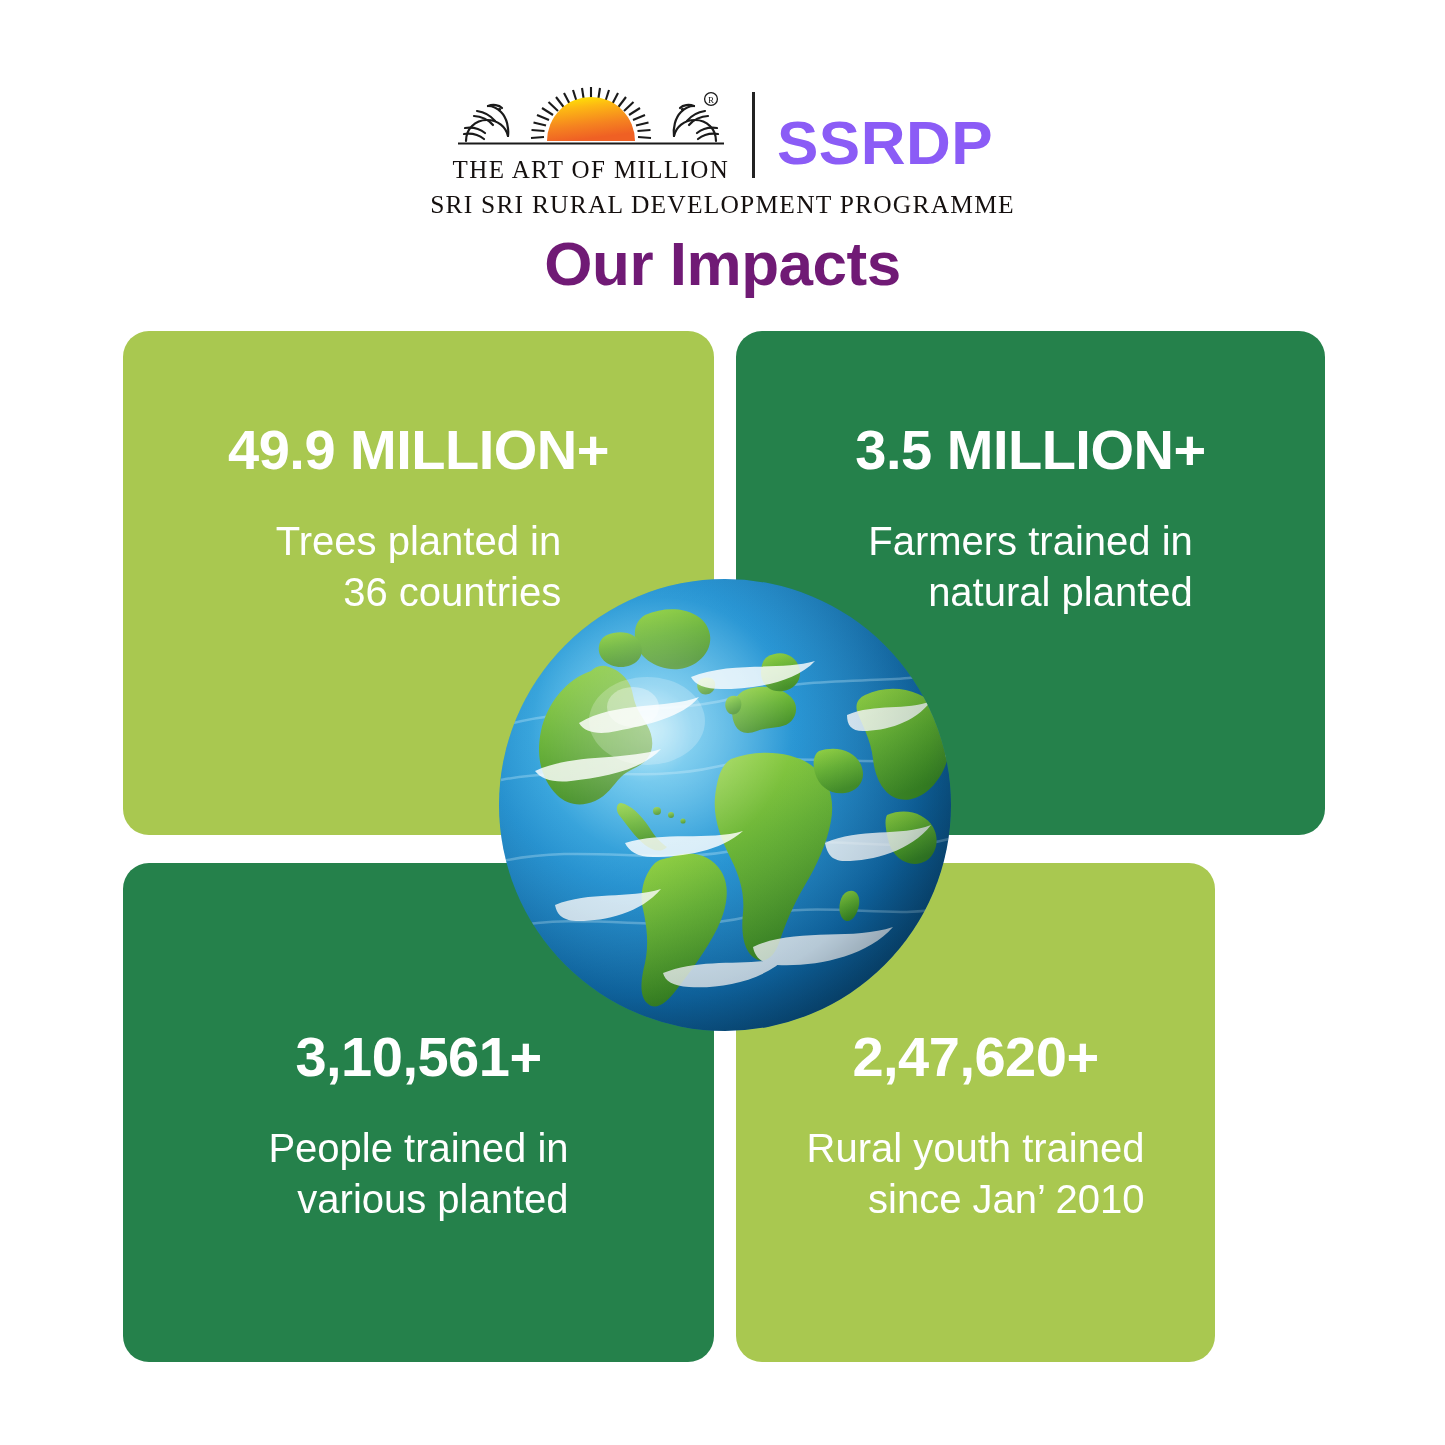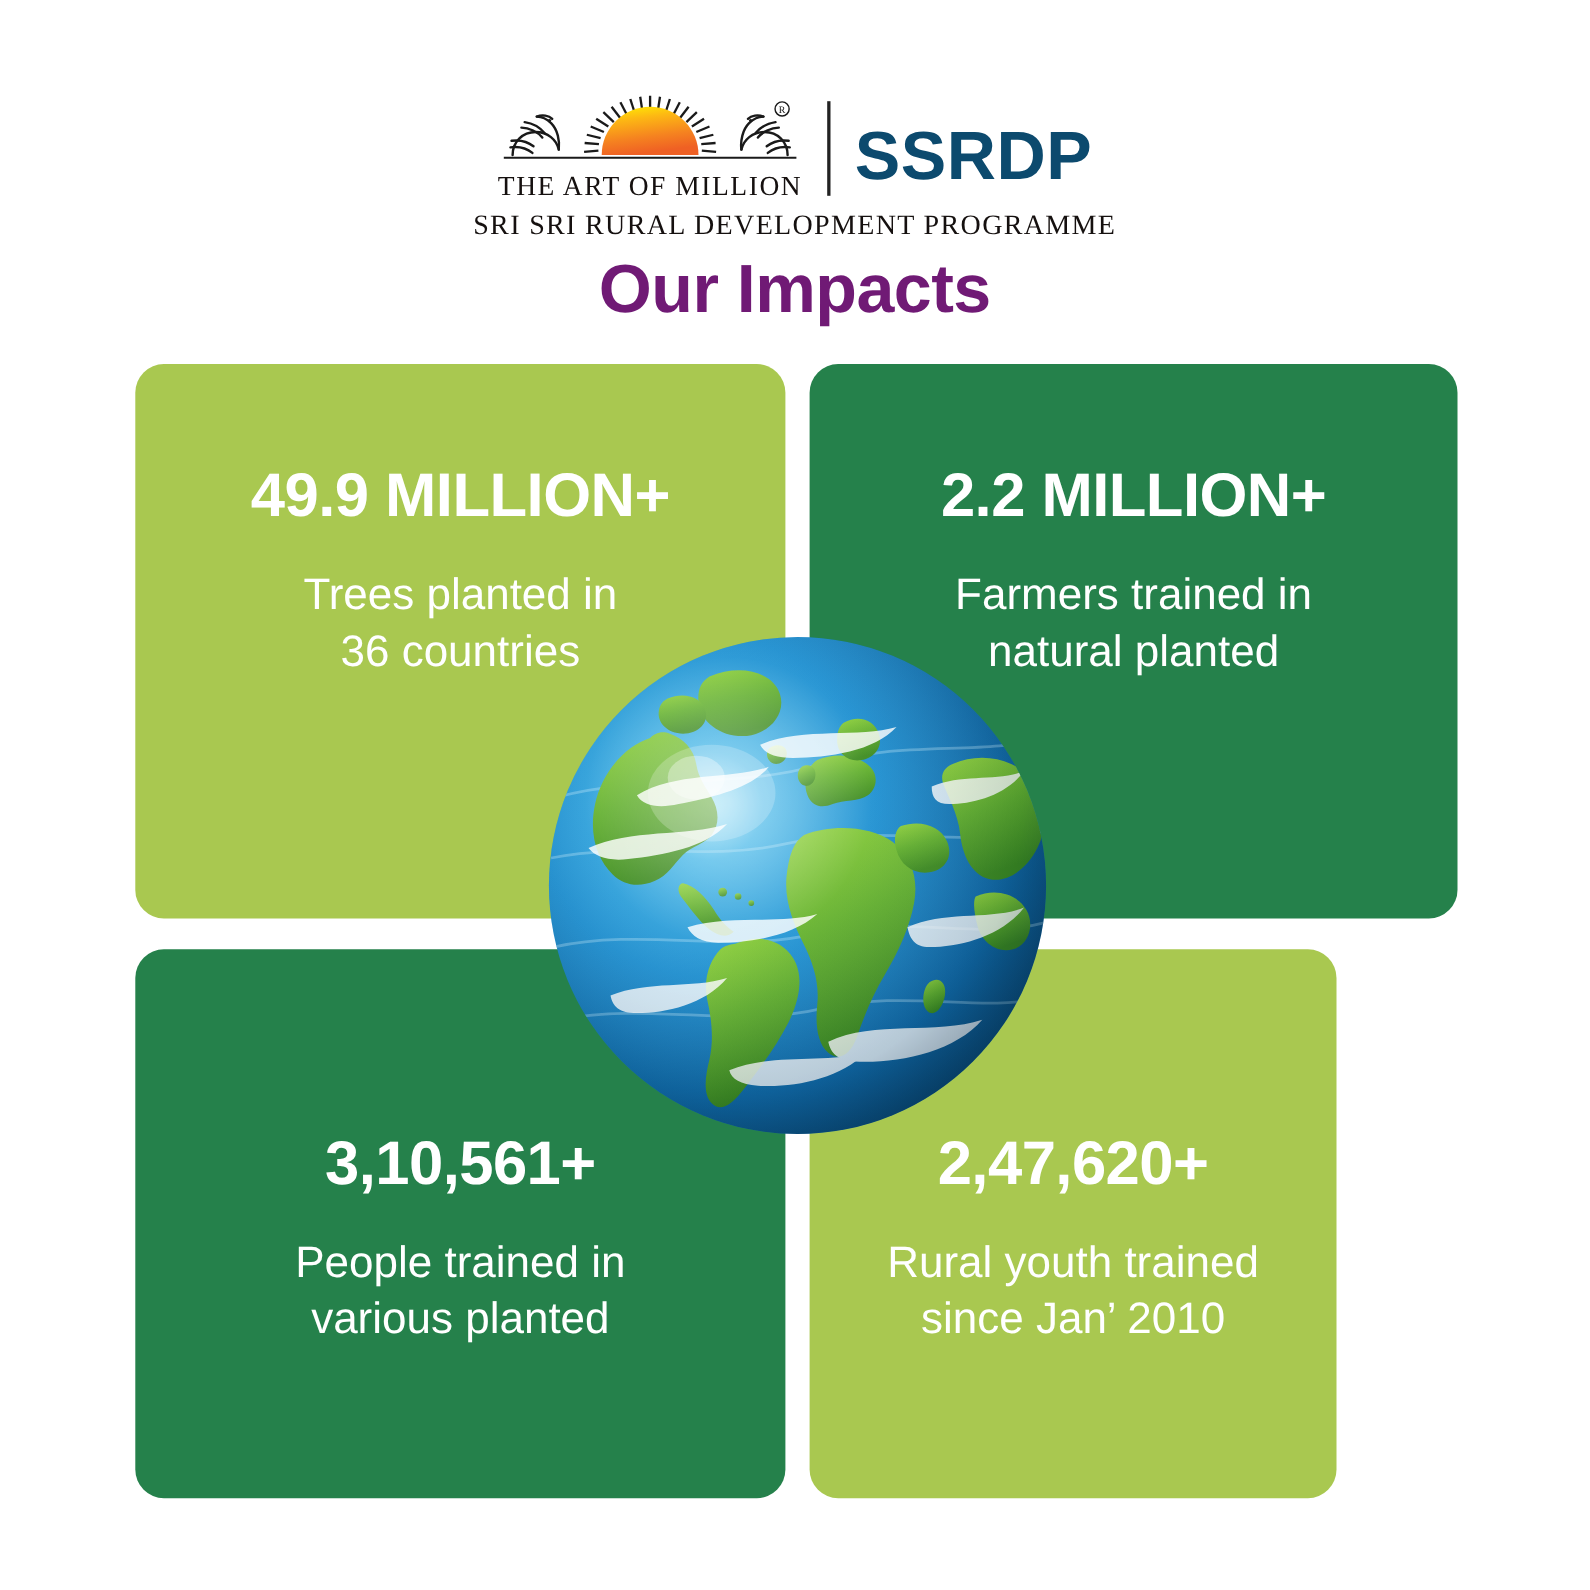--- a/index.html
+++ b/index.html
@@ -56,21 +56,21 @@
     width:3px;
     height:86px;
     background:#222;
     margin:0 22px 2px 22px;
   }
   .ssrdp {
     font-family:"Liberation Sans", sans-serif;
     font-weight:bold;
     font-size:62px;
     letter-spacing:0.5px;
-    color:#0c4a6e;
+    color:#8b5cf6;
     line-height:1;
     padding-bottom:6px;
   }
   .tagline {
     margin-top:10px;
     font-family:"Liberation Serif", serif;
     font-size:25.5px;
     letter-spacing:1.2px;
     color:#15100f;
     text-align:center;
@@ -110,20 +110,21 @@
     line-height:1.05;
     color:#ffffff;
   }
   .card .stat-label {
     font-family:"Liberation Sans", sans-serif;
     font-weight:400;
     font-size:40px;
     line-height:1.28;
     color:#ffffff;
     white-space:pre-line;
+    text-align:right;
   }
 
   #card-tl { left:123px;  top:331px;  width:591px; height:504px;  }
   #card-tr { left:736px;  top:331px;  width:589px; height:504px;  }
   #card-bl { left:123px;  top:863px;  width:591px; height:499px;  }
   #card-br { left:736px;  top:863px;  width:479px; height:499px;  }
 
   #card-tl .stat-value { margin-top:90px; }
   #card-tl .stat-label { margin-top:36px; }
   #card-tr .stat-value { margin-top:90px; }
@@ -233,21 +234,21 @@
 
   <div class="grid">
 
     <div class="card" id="card-tl" style="background:#a9c850;">
       <div class="stat-value">49.9 MILLION+</div>
       <div class="stat-label">Trees planted in
 36 countries</div>
     </div>
 
     <div class="card" id="card-tr" style="background:#25814b;">
-      <div class="stat-value">2.2 MILLION+</div>
+      <div class="stat-value">3.5 MILLION+</div>
       <div class="stat-label">Farmers trained in
 natural planted</div>
     </div>
 
     <div class="card" id="card-bl" style="background:#25814b;">
       <div class="stat-value">3,10,561+</div>
       <div class="stat-label">People trained in
 various planted</div>
     </div>
 

